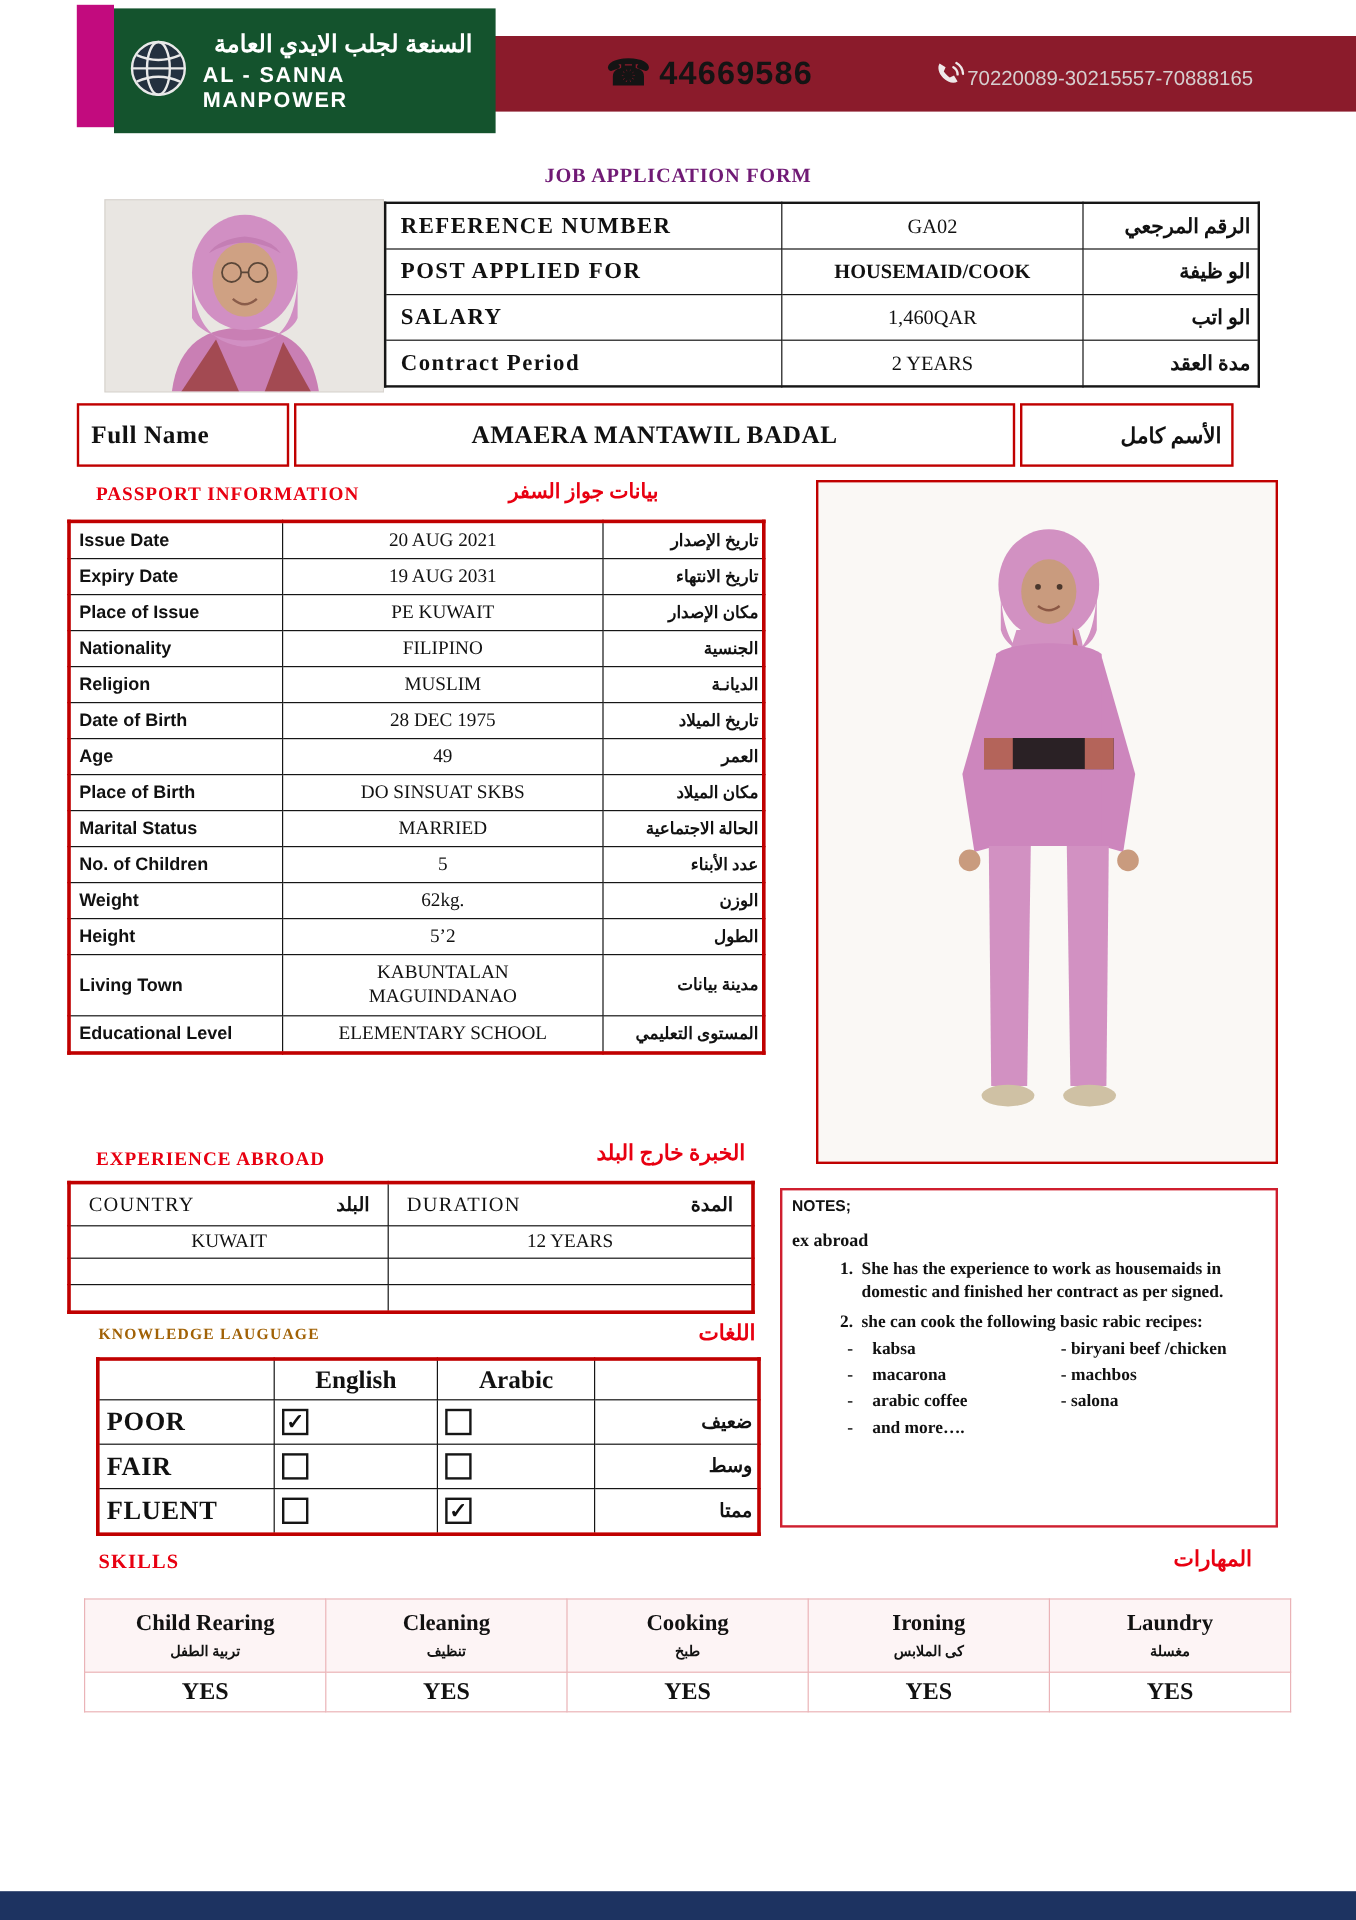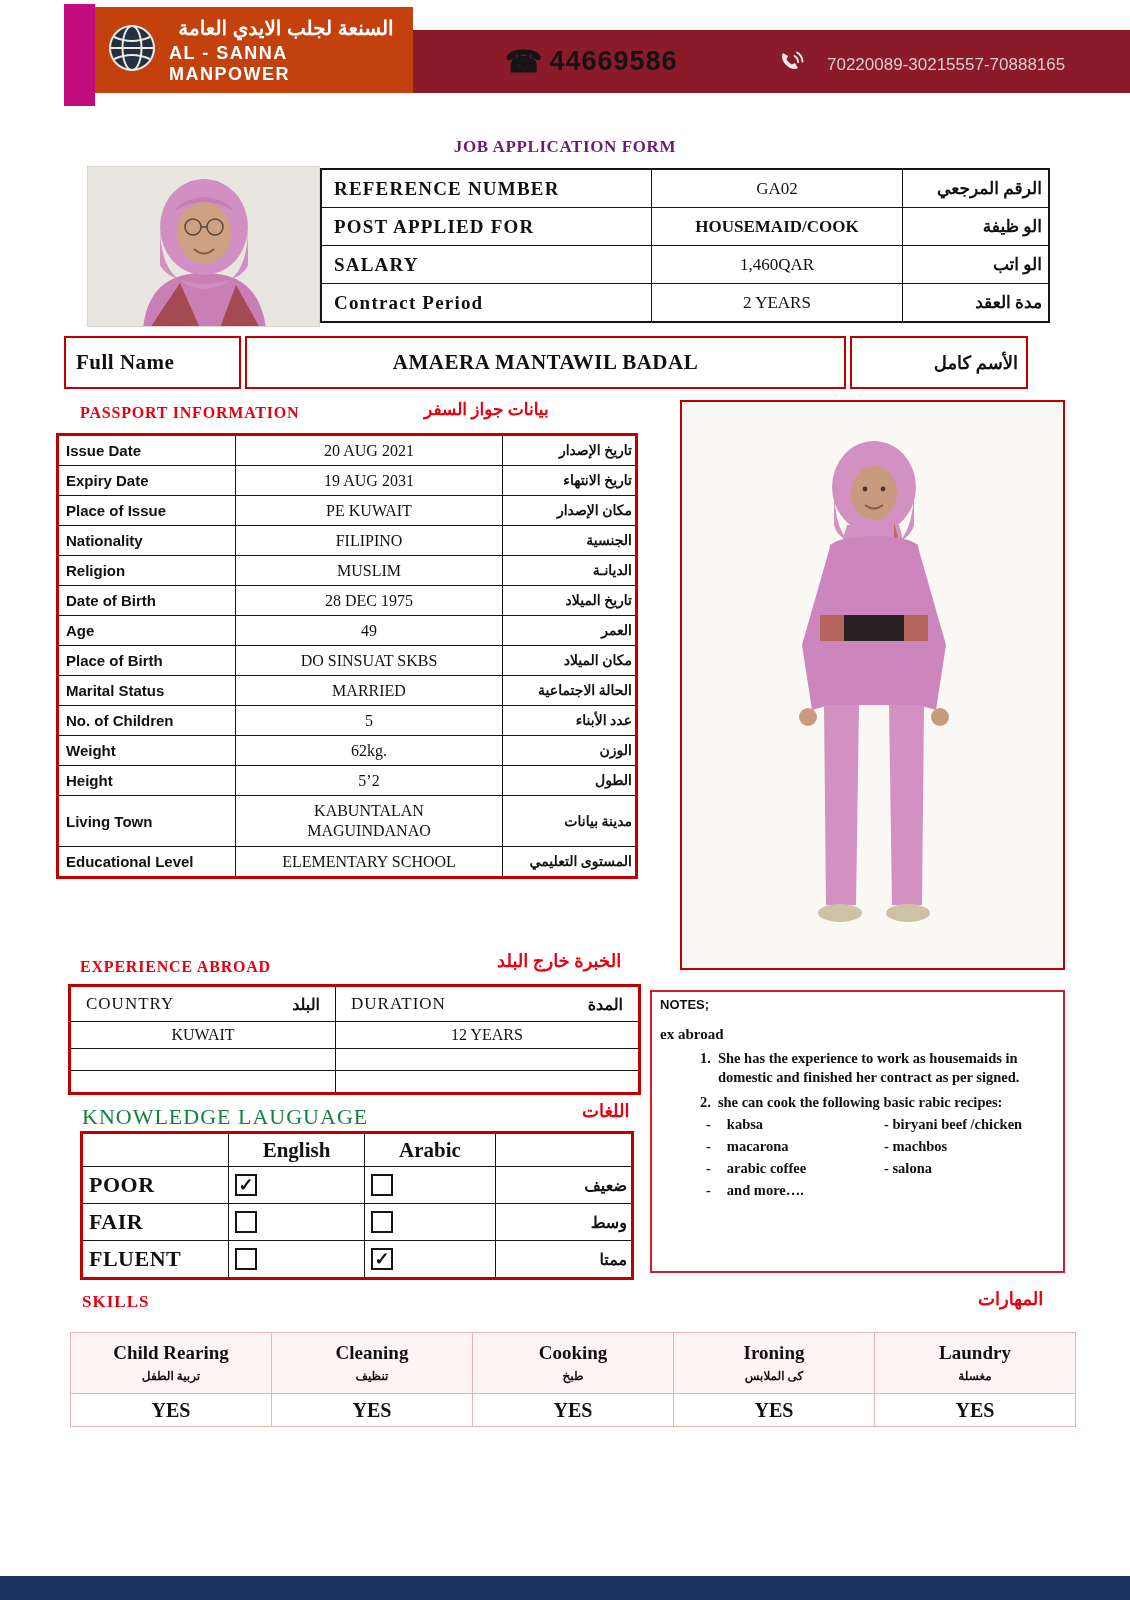--- a/index.html
+++ b/index.html
@@ -3,28 +3,28 @@
 <meta charset="utf-8">
 <style>
   html,body{margin:0;padding:0;background:#fff;}
   .page{position:relative;width:1130px;height:1600px;background:#fff;overflow:hidden;
         font-family:"Liberation Serif",serif;color:#111;}
   .abs{position:absolute;}
 
   
   .magenta-bar{left:64px;top:4px;width:31px;height:102px;background:#c20b7e;}
   .banner{left:95px;top:30px;width:1035px;height:63px;background:#8b1b2b;}
-  .ribbon{left:95px;top:7px;width:318px;height:86px;background:#c2410c;display:flex;align-items:center;gap:10px;padding:0 10px;box-sizing:border-box;}
+  .ribbon{left:95px;top:7px;width:318px;height:104px;background:#14532d;display:flex;align-items:center;gap:10px;padding:0 10px;box-sizing:border-box;}
   .company-block{display:flex;flex-direction:column;align-items:center;color:#fff;font-family:"Liberation Sans",sans-serif;flex:1;}
   .company-ar{font-size:20px;font-weight:bold;}
   .company-en{font-size:18px;font-weight:bold;letter-spacing:1.5px;margin-top:3px;}
   .phone-block{left:505px;top:46px;display:flex;align-items:center;gap:7px;color:#141414;font-family:"Liberation Sans",sans-serif;font-weight:bold;}
   .phone-glyph{font-size:30px;line-height:1;}
   .phone-number{font-size:27px;letter-spacing:1px;}
-  .mobile-block{left:778px;top:50px;display:flex;align-items:center;gap:23px;}
+  .mobile-block{left:778px;top:50px;display:flex;align-items:center;gap:2px;}
   .mobile-numbers{color:#d6cfcf;font-family:"Liberation Sans",sans-serif;font-size:17px;}
 
   
   .form-title{left:0;top:137px;width:1130px;text-align:center;color:#701a75;font-size:17px;font-weight:bold;letter-spacing:.6px;}
 
   
   .photo-portrait{left:87px;top:166px;width:233px;height:161px;background:#e9e6e2;overflow:hidden;border:1px solid #d8d4cf;box-sizing:border-box;}
   .top-table{left:320px;top:168px;border-collapse:collapse;border:2.5px solid #161616;}
   .top-table td{border:1.5px solid #161616;height:35px;}
   .tt-label{width:316px;font-weight:bold;font-size:19px;letter-spacing:1.2px;padding-left:12px;}
@@ -46,41 +46,41 @@
   .pp-label{width:168px;font-family:"Liberation Sans",sans-serif;font-weight:bold;font-size:15px;padding-left:7px;height:27px;}
   .pp-value{width:264px;text-align:center;font-size:16px;}
   .pp-ar{width:128px;text-align:right;font-weight:bold;font-size:14px;padding-right:3px;}
   tr.tall td{height:48px;}
   .w130{display:inline-block;width:135px;line-height:1.25;}
   .photo-full{left:680px;top:400px;width:385px;height:570px;border:2.5px solid #c00000;background:#faf8f5;box-sizing:border-box;display:flex;align-items:center;justify-content:center;}
 
   
   .exp-title{left:80px;top:958px;color:#e80011;font-weight:bold;font-size:16px;letter-spacing:.8px;}
   .exp-title-ar{left:497px;top:950px;color:#e80011;font-weight:bold;font-size:18px;}
-  .exp-table{left:68px;top:984px;border-collapse:collapse;border:3px solid #c00000;}
+  .exp-table{left:56px;top:984px;border-collapse:collapse;border:3px solid #c00000;}
   .exp-table td{border:1.5px solid #161616;}
   .exp-h{height:32px;}
   .exp-h .inner{display:flex;justify-content:space-between;align-items:center;padding:0 14px;}
   .exp-en{font-size:17px;letter-spacing:1px;}
   .exp-arh{font-weight:bold;font-size:16px;}
   .exp-c1{width:262px;} .exp-c2{width:300px;}
   .exp-data{height:24px;text-align:center;font-size:16px;}
   .exp-empty{height:19px;}
 
   
   .notes-box{left:650px;top:990px;width:415px;height:283px;border:2.5px solid #cf1f2f;box-sizing:border-box;padding:5px 8px;}
   .notes-title{font-size:13px;font-weight:bold;font-family:"Liberation Sans",sans-serif;}
   .notes-sub{font-weight:bold;font-size:15px;margin-top:14px;}
   .note-item{display:flex;gap:7px;font-weight:bold;font-size:14.5px;margin-top:6px;padding-left:40px;line-height:1.3;}
   .note-num{flex:none;}
   .recipes{margin-top:4px;padding-left:46px;display:grid;grid-template-columns:178px 1fr;row-gap:5px;font-weight:bold;font-size:14.5px;}
   .r-left{display:flex;gap:16px;}
 
   
-  .lang-title{left:82px;top:1104px;color:#15803d;font-weight:normal;font-size:22px;letter-spacing:1px;}
+  .lang-title{left:82px;top:1104px;color:#a16207;font-weight:bold;font-size:13px;letter-spacing:1px;}
   .lang-title-ar{left:582px;top:1100px;color:#e80011;font-weight:bold;font-size:18px;}
   .lang-table{left:80px;top:1131px;border-collapse:collapse;border:3px solid #c00000;}
   .lang-table td{border:1.5px solid #161616;}
   .lang-hcell{height:30px;text-align:center;font-weight:bold;font-size:21px;}
   .lc1{width:143px;} .lc2{width:133px;} .lc3{width:128px;} .lc4{width:133px;}
   .lang-row td{height:34px;}
   .lang-label{font-weight:bold;font-size:22px;padding-left:6px;letter-spacing:.5px;}
   .chk{width:22px;height:22px;border:2px solid #161616;margin-left:5px;display:flex;align-items:center;justify-content:center;font-size:18px;font-weight:bold;box-sizing:border-box;}
   .lang-word{text-align:right;font-weight:bold;font-size:16px;padding-right:4px;}
 

